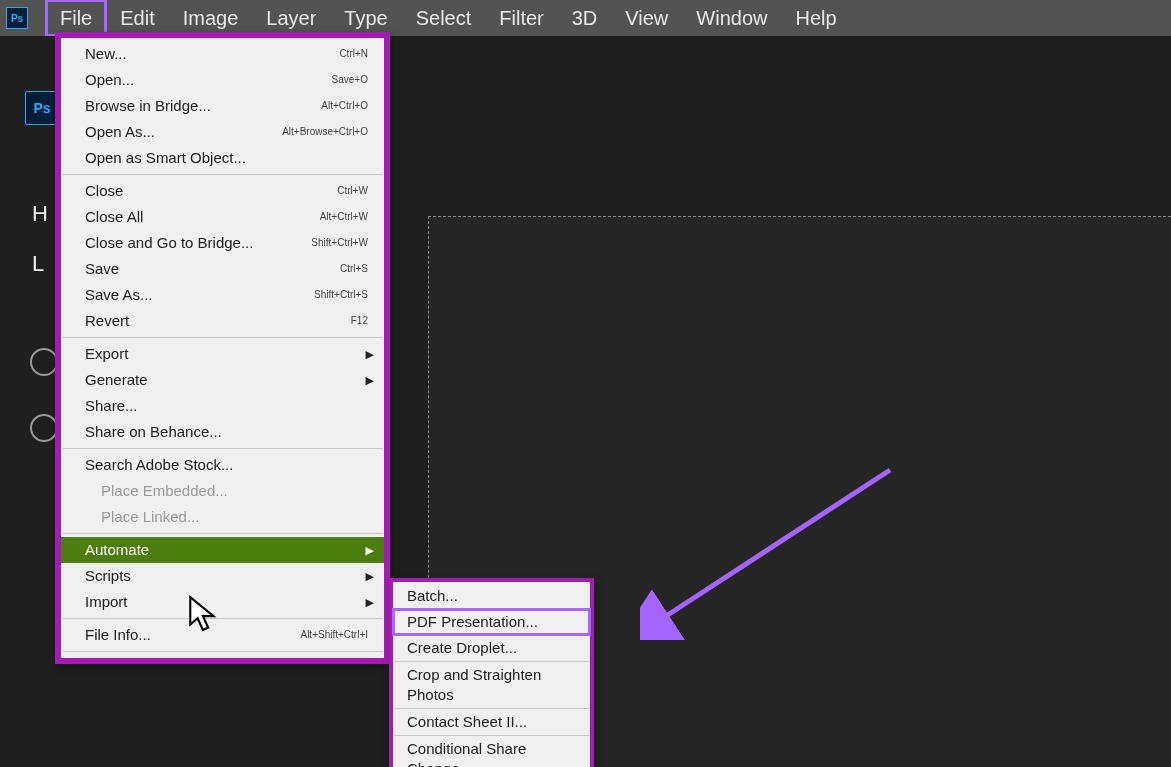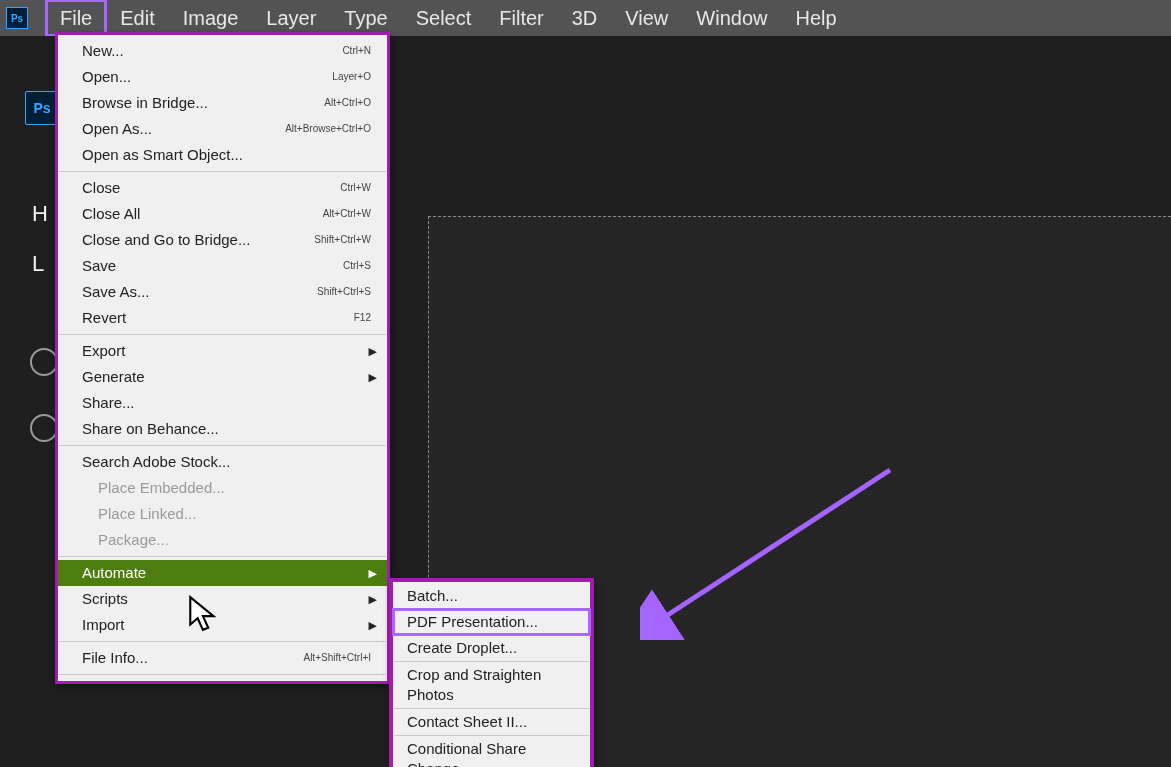--- a/index.html
+++ b/index.html
@@ -100,21 +100,21 @@
     border-bottom: none;
     background: #252525;
   }
   .dropdown {
     position: absolute;
     top: 32px;
     left: 55px;
     width: 335px;
     background: #f0f0f0;
     color: #222;
-    border: 3px solid #a21caf;
+    border: 6px solid #a21caf;
     box-shadow: 2px 3px 8px rgba(0,0,0,0.4);
   }
   .menu-group { padding: 3px 0; }
   .menu-sep { height: 1px; background: #c8c8c8; margin: 0 1px; }
   .menu-row {
     display: flex;
     justify-content: space-between;
     align-items: center;
     padding: 3px 16px 3px 24px;
     font-size: 15px;
@@ -194,21 +194,21 @@
 </div>
 
 <div class="dropdown">
   <div class="menu-group">
     <div class="menu-row">
         <span>New...</span>
         <span class="shortcut">Ctrl+N</span>
       </div>
     <div class="menu-row">
         <span>Open...</span>
-        <span class="shortcut">Layer+O</span>
+        <span class="shortcut">Save+O</span>
       </div>
     <div class="menu-row">
         <span>Browse in Bridge...</span>
         <span class="shortcut">Alt+Ctrl+O</span>
       </div>
     <div class="menu-row">
         <span>Open As...</span>
         <span class="shortcut">Alt+Browse+Ctrl+O</span>
       </div>
     <div class="menu-row">
@@ -262,23 +262,20 @@
   <div class="menu-sep"></div>
   <div class="menu-group">
     <div class="menu-row">
         <span>Search Adobe Stock...</span>
       </div>
     <div class="menu-row disabled">
         <span>Place Embedded...</span>
       </div>
     <div class="menu-row disabled">
         <span>Place Linked...</span>
-      </div>
-    <div class="menu-row disabled">
-        <span>Package...</span>
       </div>
   </div>
   <div class="menu-sep"></div>
   <div class="menu-group">
     <div class="menu-row highlight">
         <span>Automate</span>
         <span class="arrow">▶</span>
       </div>
     <div class="menu-row">
         <span>Scripts</span>

